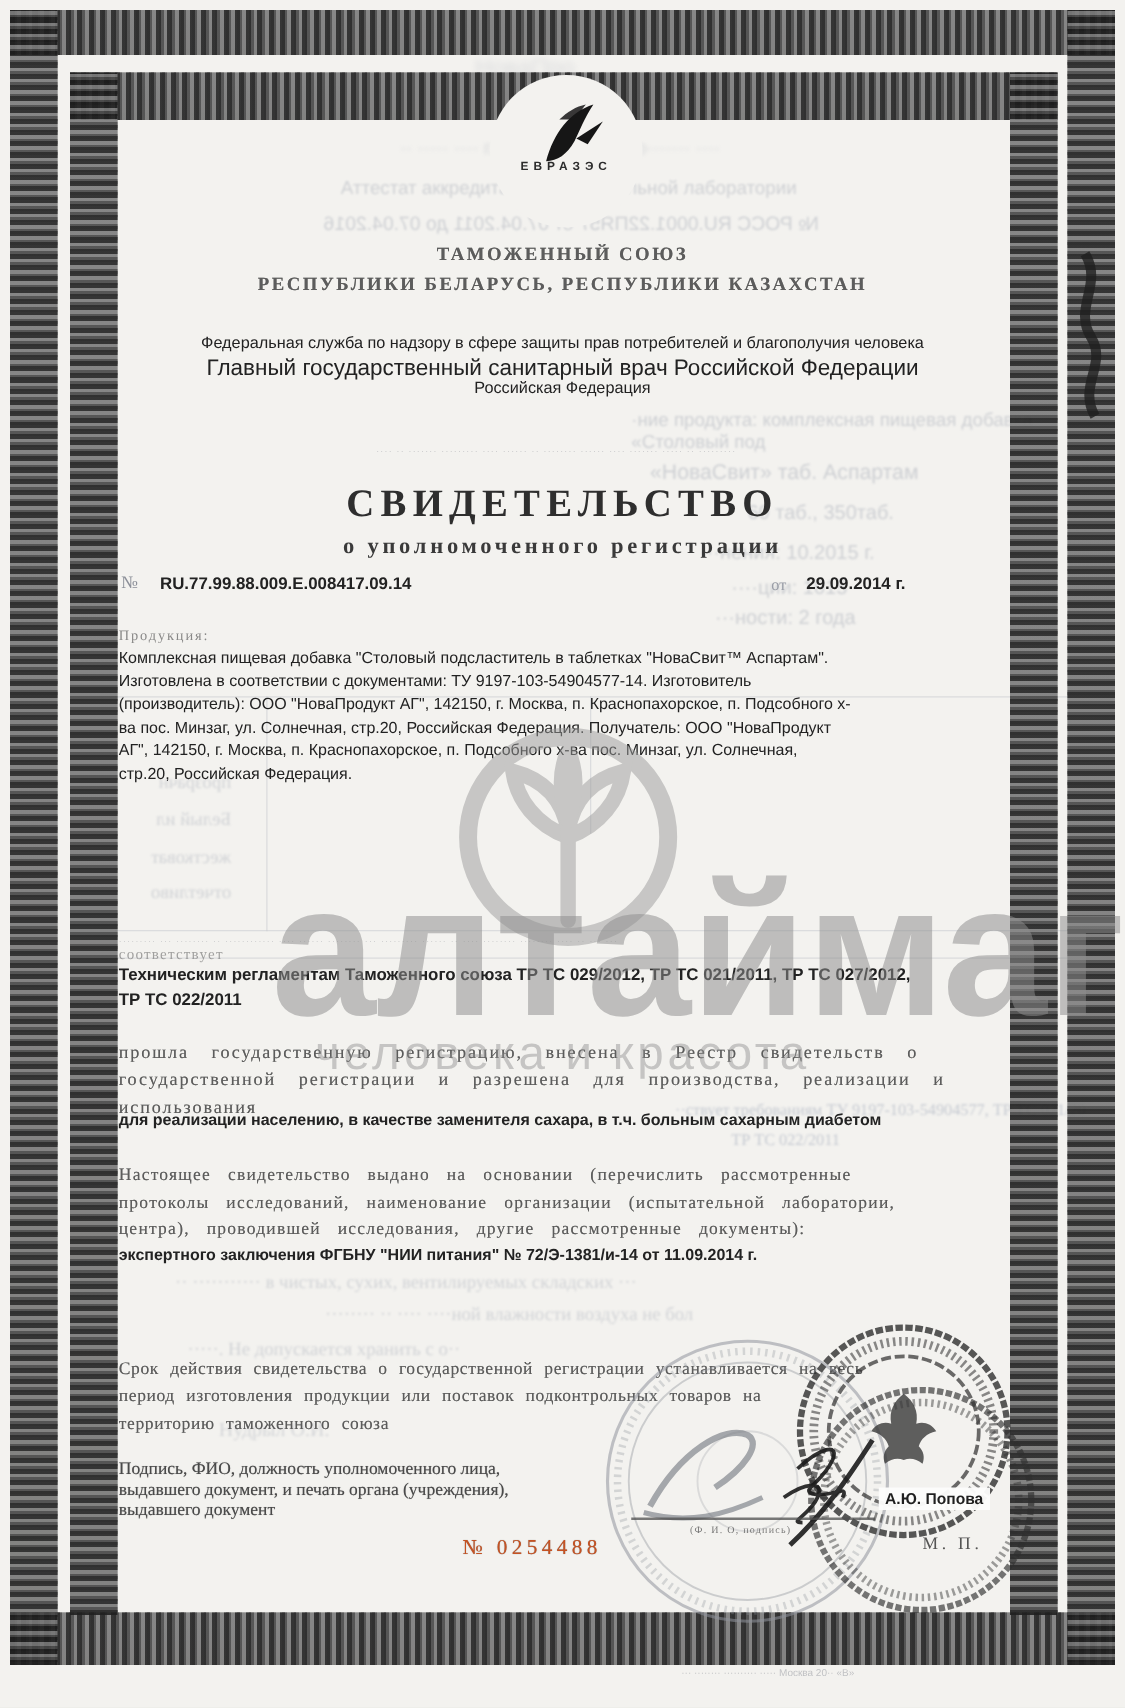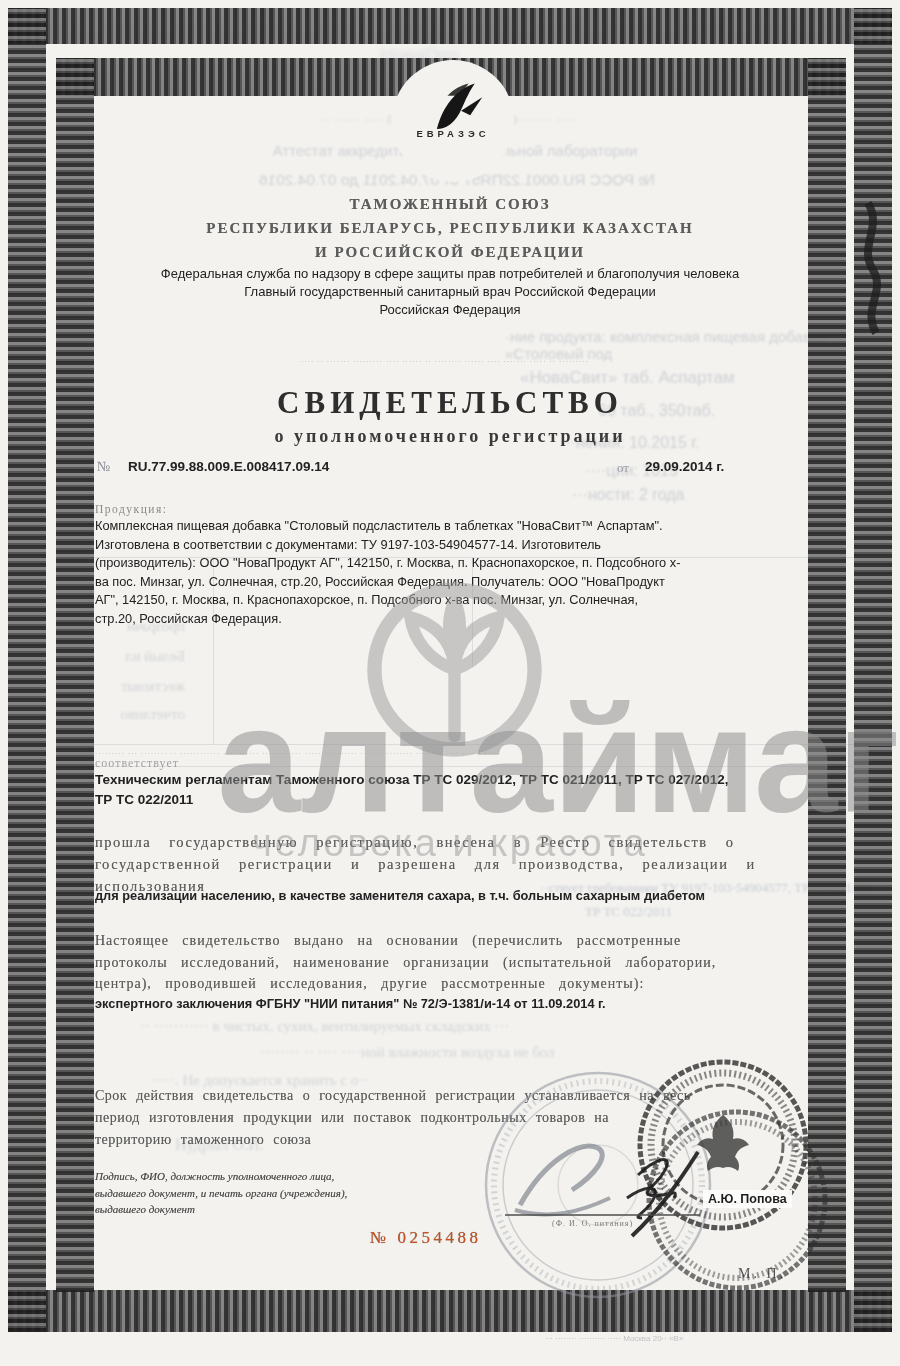--- a/index.html
+++ b/index.html
@@ -54,23 +54,22 @@
   </svg>
   <div class="abs sans center z8" style="left:392px;top:128px;width:122px;font-size:9.5px;font-weight:bold;letter-spacing:4px;color:#2b2b2b;">ЕВРАЗЭС</div>
 
   <div class="abs bleed" style="left:380px;top:44px;font-size:19px;opacity:.32;filter:blur(2.5px);">НоваПро</div>
   <div class="abs bleed" style="left:168px;top:110px;width:560px;font-size:15px;opacity:.42;filter:blur(1.5px);text-align:center;">·· ····· ···· г. Москва, ул. Соко······· ····</div>
   <div class="abs bleed" style="left:250px;top:142px;width:410px;font-size:15px;opacity:.48;text-align:center;">Аттестат аккредитации испытательной лаборатории</div>
   <div class="abs bleed mirror" style="left:222px;top:171px;width:470px;font-size:15.5px;opacity:.5;text-align:center;">№ РОСС RU.0001.22ПЯ57 от 07.04.2011 до 07.04.2016</div>
 
   <div class="abs serif center faded z4" style="left:90px;top:196px;width:720px;font-size:15px;font-weight:bold;letter-spacing:2px;">ТАМОЖЕННЫЙ СОЮЗ</div>
   <div class="abs serif center faded z4" style="left:90px;top:220px;width:720px;font-size:15px;font-weight:bold;letter-spacing:2px;">РЕСПУБЛИКИ БЕЛАРУСЬ, РЕСПУБЛИКИ КАЗАХСТАН</div>
-  <div class="abs serif center faded z4" style="left:90px;top:244px;width:720px;font-size:15px;font-weight:bold;letter-spacing:2px;">И РОССИЙСКОЙ ФЕДЕРАЦИИ</div>
   <div class="abs sans center z4" style="left:80px;top:266px;width:740px;font-size:13px;">Федеральная служба по надзору в сфере защиты прав потребителей и благополучия человека</div>
-  <div class="abs sans center z4" style="left:80px;top:284px;width:740px;font-size:13px;">Главный государственный санитарный врач Российской Федерации</div>
+  <div class="abs sans center z4" style="left:80px;top:284px;width:740px;font-size:18px;">Главный государственный санитарный врач Российской Федерации</div>
   <div class="abs sans center z4" style="left:80px;top:302px;width:740px;font-size:13px;">Российская Федерация</div>
 
   <div class="abs bleed" style="left:180px;top:358px;width:530px;font-size:7px;letter-spacing:1px;opacity:.55;filter:blur(.4px);color:#8d9098;text-align:center;">···· ·· ······· ········· ···· ······ ·· ········ ······ ···· ······· ····· ·· ·········</div>
 
   <div class="abs serif center z4" style="left:90px;top:385px;width:720px;font-size:31px;font-weight:bold;letter-spacing:5px;color:#2e2e2e;">СВИДЕТЕЛЬСТВО</div>
   <div class="abs serif center z4" style="left:90px;top:426px;width:720px;font-size:18px;font-weight:bold;letter-spacing:3px;color:#3a3a3a;">о уполномоченного регистрации</div>
 
   <div class="abs serif z4" style="left:97px;top:459px;font-size:14px;color:#8b8f98;filter:blur(.5px);">№</div>
   <div class="abs sans z4" style="left:128px;top:459px;font-size:13.5px;font-weight:bold;">RU.77.99.88.009.E.008417.09.14</div>
   <div class="abs serif z4" style="left:617px;top:460px;font-size:13px;color:#999da6;filter:blur(.5px);">от</div>
@@ -124,21 +123,21 @@
   <div class="abs bleed srf" style="left:140px;top:1018px;width:720px;font-size:15px;opacity:.45;">·· ··········· в чистых, сухих, вентилируемых складских ···</div>
   <div class="abs bleed srf" style="left:260px;top:1044px;width:620px;font-size:15px;opacity:.45;">········ ·· ···· ····ной влажности воздуха не бол</div>
   <div class="abs bleed srf" style="left:150px;top:1072px;width:560px;font-size:15px;opacity:.45;">·····. Не допускается хранить с о··</div>
 
   <div class="abs serif lines faded z4" style="left:95px;top:1085px;width:725px;font-size:14px;line-height:22px;letter-spacing:.5px;word-spacing:5px;">Срок действия свидетельства о государственной регистрации устанавливается на весь
 период изготовления продукции или поставок подконтрольных товаров на
 территорию таможенного союза</div>
 
   <div class="abs bleed srf" style="left:175px;top:1136px;font-size:16px;opacity:.4;">Нудрыл О.И.</div>
 
-  <div class="abs serif lines z4" style="left:95px;top:1168px;width:340px;font-size:11px;line-height:16.5px;color:#4a4a4a;text-shadow:0 0 .6px rgba(70,70,70,.6);font-style:italic;">Подпись, ФИО, должность уполномоченного лица,
+  <div class="abs serif lines z4" style="left:95px;top:1168px;width:340px;font-size:14px;line-height:16.5px;color:#4a4a4a;text-shadow:0 0 .6px rgba(70,70,70,.6);">Подпись, ФИО, должность уполномоченного лица,
 выдавшего документ, и печать органа (учреждения),
 выдавшего документ</div>
   <div class="abs serif z4" style="left:370px;top:1228px;font-size:17px;letter-spacing:3.5px;color:#c2410c;opacity:.9;text-shadow:0 0 .7px rgba(60,60,60,.7);">№ 0254488</div>
 
   <svg class="abs z8" style="left:460px;top:1040px;filter:blur(.3px);" width="400" height="260" viewBox="0 0 400 260">
     <g stroke="#8f949c" fill="none">
       <circle cx="138" cy="145" r="112" stroke-width="2.5" opacity=".55"></circle>
       <circle cx="138" cy="145" r="95" stroke-width="1.5" opacity=".4"></circle>
       <circle cx="138" cy="145" r="104" stroke-width="6" stroke-dasharray="2 4" opacity=".32"></circle>
       <circle cx="138" cy="145" r="40" stroke-width="1.5" opacity=".25"></circle>
@@ -156,23 +155,23 @@
       <path d="M263 75 c-8 6 -12 14 -10 24 c-6 -2 -12 0 -16 6 c8 2 12 6 14 12 c-4 4 -5 9 -3 14 c5 -4 10 -5 15 -3 c5 -2 10 -1 15 3 c2 -5 1 -10 -3 -14 c2 -6 6 -10 14 -12 c-4 -6 -10 -8 -16 -6 c2 -10 -2 -18 -10 -24 z" fill="#383838" stroke="none" opacity=".8"></path>
     </g>
     <g stroke="#1b1b1b" fill="none" opacity=".9">
       <path d="M238 112 C220 140 200 170 172 196" stroke-width="4"></path>
       <path d="M178 135 C196 118 212 114 206 128 C198 146 180 152 190 155 C204 159 220 146 214 158" stroke-width="3"></path>
       <path d="M167 158 C184 146 200 144 194 158 C188 172 170 178 182 178" stroke-width="3"></path>
     </g>
   </svg>
 
   <div class="abs z9" style="left:505px;top:1214px;width:195px;height:1.5px;background:#4e4e4e;opacity:.75;"></div>
-  <div class="abs serif z9" style="left:552px;top:1219px;font-size:8px;color:#5a5a5a;opacity:.8;letter-spacing:1px;">(Ф. И. О, питания)</div>
+  <div class="abs serif z9" style="left:552px;top:1219px;font-size:8px;color:#5a5a5a;opacity:.8;letter-spacing:1px;">(Ф. И. О, подпись)</div>
   <div class="abs namebox" style="left:703px;top:1190px;">А.Ю. Попова</div>
-  <div class="abs serif z9" style="left:738px;top:1228px;font-size:14px;letter-spacing:3px;color:#3a3a3a;opacity:.85;margin-top:38px;">М. П.</div>
+  <div class="abs serif z9" style="left:738px;top:1228px;font-size:14px;letter-spacing:3px;color:#3a3a3a;opacity:.85;">М. П.</div>
 
   <div class="abs bleed" style="left:545px;top:1334px;width:330px;font-size:8px;opacity:.5;filter:blur(.4px);color:#8d9098;">··· ········ ·········· ····· Москва 20·· «В»</div>
 
   <svg class="abs z12" style="left:357px;top:572px;opacity:.5;" width="195" height="195" viewBox="0 0 190 190">
     <g stroke="#9c9c9c" fill="none" stroke-linecap="round">
       <circle cx="95" cy="95" r="78" stroke-width="14"></circle>
       <path d="M95 160 C95 125 95 105 95 85" stroke-width="12"></path>
       <path d="M95 95 C70 86 55 66 52 44 C76 50 91 66 95 90" stroke-width="12"></path>
       <path d="M95 95 C120 86 135 66 138 44 C114 50 99 66 95 90" stroke-width="12"></path>
       <path d="M95 82 C88 60 88 44 95 28 C102 44 102 60 95 82" stroke-width="12"></path>

